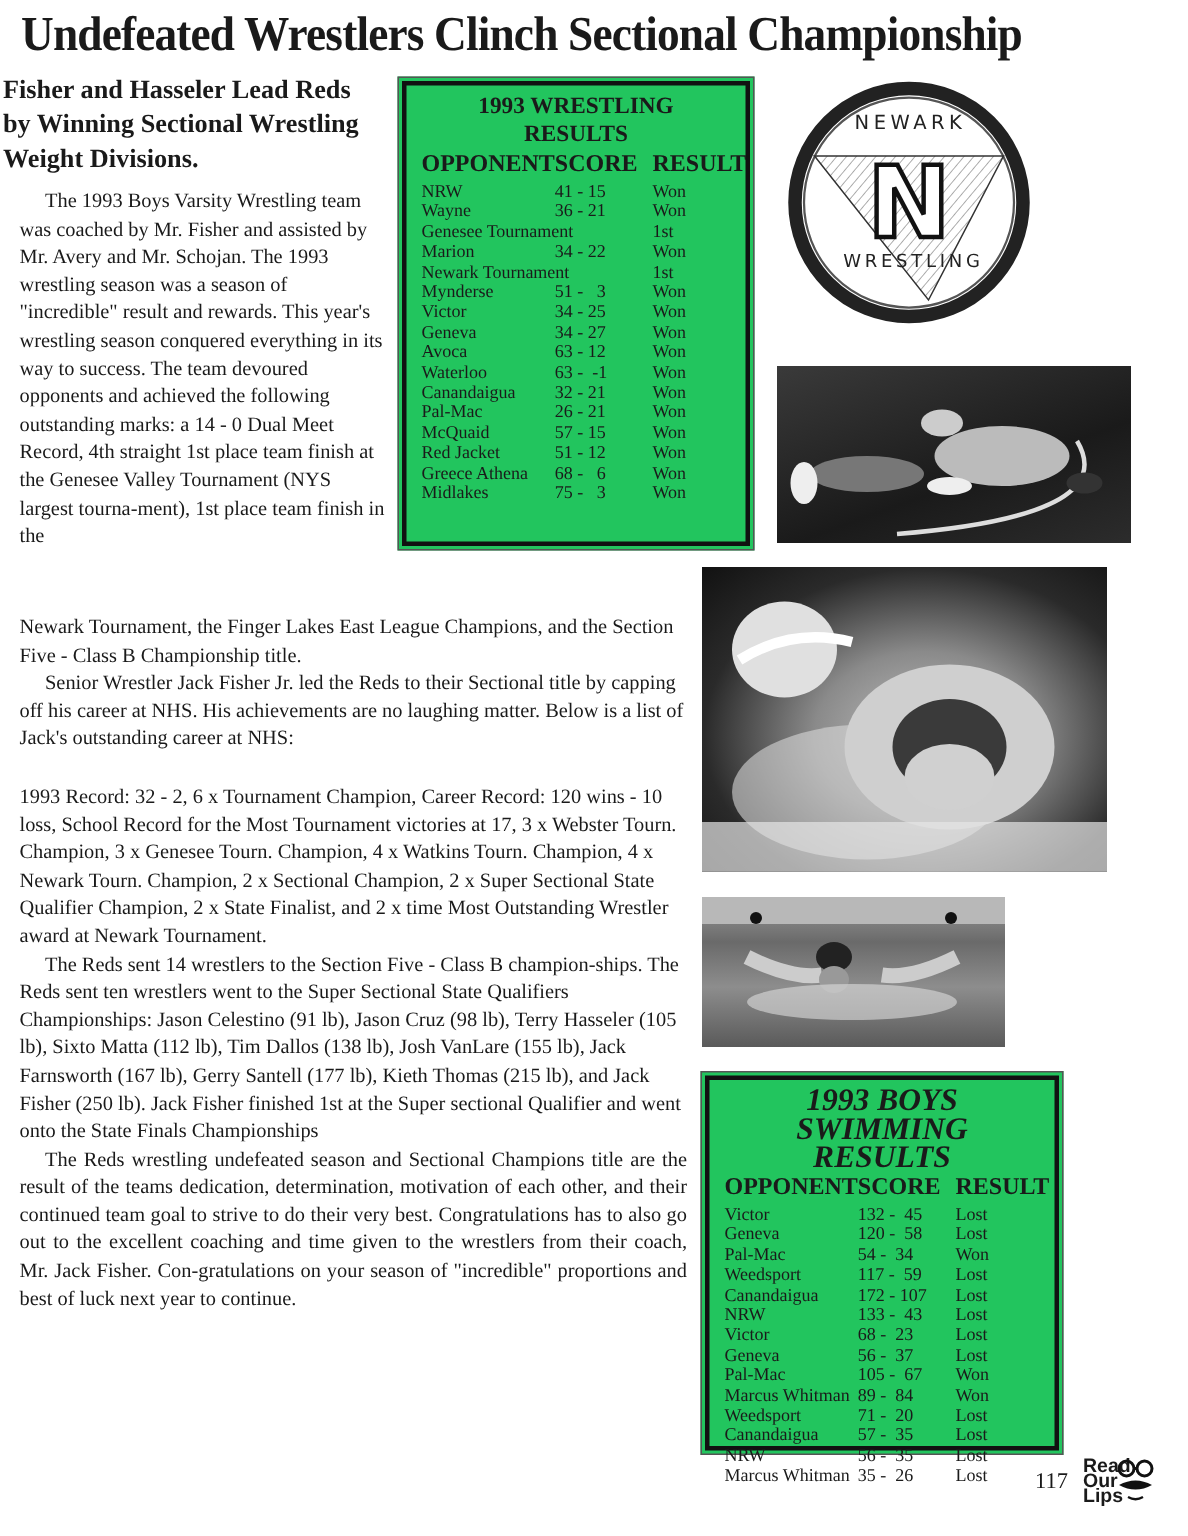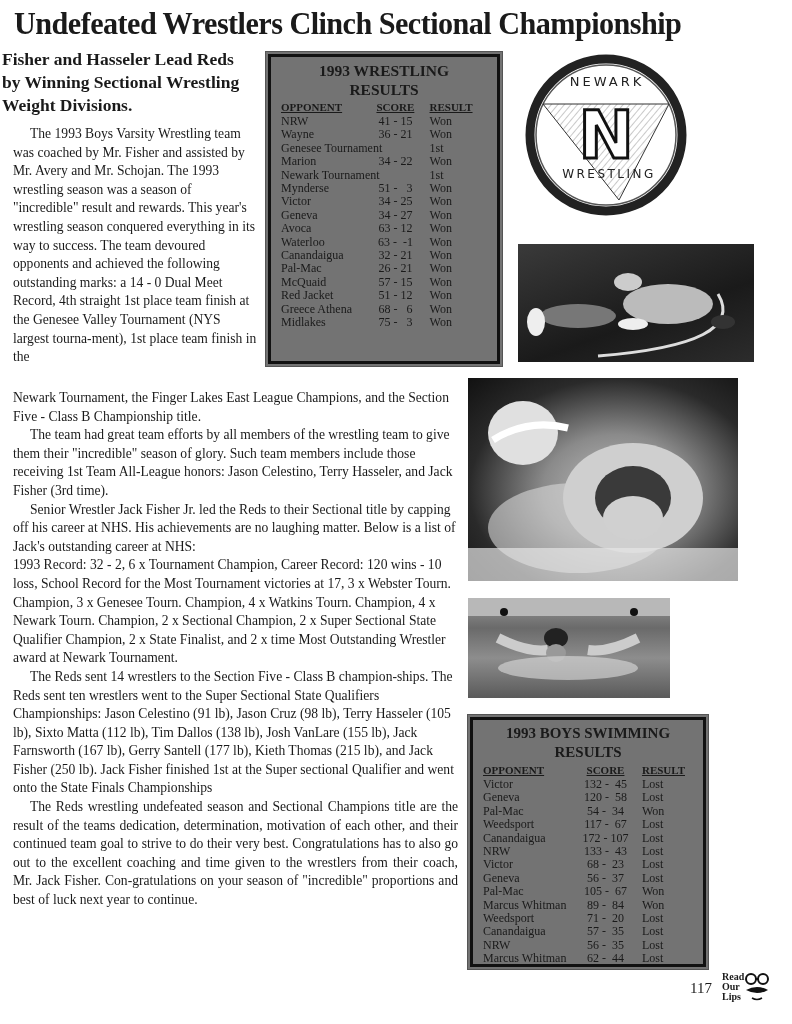--- a/index.html
+++ b/index.html
@@ -19,75 +19,74 @@
     font-size: 17.5px; font-weight: bold; line-height: 23px;
   }
   .body-text { font-size: 13.6px; line-height: 18.6px; }
   .col1 {
     position: absolute; left: 13px; top: 125px; width: 245px;
   }
   .col-wide {
     position: absolute; left: 13px; top: 389px; width: 445px;
   }
   .p { margin: 0; text-indent: 17px; }
-  .p.noindent { text-indent: 0; }
+  .p.noindent { text-indent: 0; margin-top: 20px; }
   .justify { text-align: justify; text-align-last: left; }
 
   .results-box {
-    position: absolute; background: #737373;
+    position: absolute; background: #22c55e;
     border: 1px solid #555; padding: 2px;
   }
   .results-box .inner {
     border: 3px solid #111; height: 100%; box-sizing: border-box;
     padding: 4px 10px 0 10px;
   }
   .results-title {
     text-align: center; font-weight: bold; font-size: 15.5px; line-height: 19px;
   }
   table.res { border-collapse: collapse; font-size: 12px; width: 100%; }
   table.res th {
-    font-weight: bold; font-size: 11px; text-decoration: underline;
+    font-weight: bold; font-size: 16px; 
     text-align: left; padding: 2px 0 2px 0;
   }
   table.res td { padding: 0; line-height: 13.4px; white-space: nowrap; }
-  td.score { text-align: center; }
+  td.score { }
   td.result { text-align: left; padding-left: 10px !important; }
 
   #wrestling-box { left: 265px; top: 51px; width: 232px; height: 310px; }
   #swimming-box { left: 467px; top: 714px; width: 236px; height: 250px; }
-  #swimming-box .results-title { font-size: 15px; }
+  #swimming-box .results-title { font-size: 21px; font-style: italic; }
 
   .logo { position: absolute; left: 523px; top: 52px; width: 166px; height: 166px; }
   .photo { position: absolute; background: #222; overflow: hidden; }
   #photo-1 { left: 518px; top: 244px; width: 236px; height: 118px; background: linear-gradient(160deg,#3a3a3a,#1a1a1a 60%,#2c2c2c); }
   #photo-2 { left: 468px; top: 378px; width: 270px; height: 203px; background: radial-gradient(ellipse at 55% 55%, #bdbdbd 0%, #8a8a8a 35%, #2a2a2a 70%, #111 100%); }
   #photo-3 { left: 468px; top: 598px; width: 202px; height: 100px; background: linear-gradient(180deg,#9a9a9a 0%,#6a6a6a 30%,#8d8d8d 60%,#5a5a5a 100%); }
   .photo svg { width: 100%; height: 100%; display: block; }
 
   .page-number { position: absolute; left: 690px; top: 980px; font-size: 15px; }
   .rol-logo {
     position: absolute; left: 722px; top: 970px; width: 50px; height: 38px;
-    font-family: Liberation Serif, serif; font-weight: bold; font-size: 10px; line-height: 10px;
+    font-family: Liberation Sans, sans-serif; font-weight: bold; font-size: 13px; line-height: 10px;
   }
   .rol-logo .words { position: absolute; left: 0; top: 2px; }
   .rol-logo svg { position: absolute; left: 22px; top: 0; }
 </style>
 </head>
 <body>
 
 <div class="headline">Undefeated Wrestlers Clinch Sectional Championship</div>
 <div class="subhead">Fisher and Hasseler Lead Reds by Winning Sectional Wrestling Weight Divisions.</div>
 
 <div class="col1 body-text">
   <p class="p">The 1993 Boys Varsity Wrestling team was coached by Mr. Fisher and assisted by Mr. Avery and Mr. Schojan.  The 1993 wrestling season was a season of "incredible" result and rewards.  This year's wrestling season conquered everything in its way to success.  The team devoured opponents and achieved the following outstanding marks:  a 14 - 0 Dual Meet Record, 4th straight 1st place team finish at the Genesee Valley Tournament (NYS largest tourna-ment), 1st place team finish in the</p>
 </div>
 
 <div class="col-wide body-text">
   <p class="p noindent">Newark Tournament, the Finger Lakes East League Champions, and the Section Five - Class B Championship title.</p>
-  <p class="p">The team had great team efforts by all members of the wrestling team to give them their "incredible" season of glory.  Such team members include those receiving 1st Team All-League honors:  Jason Celestino, Terry Hasseler, and Jack Fisher (3rd time).</p>
   <p class="p">Senior Wrestler Jack Fisher Jr. led the Reds to their Sectional title by capping off his career at NHS.  His achievements are no laughing matter.  Below is a list of Jack's outstanding career at NHS:</p>
   <p class="p noindent">1993 Record:    32 - 2, 6 x Tournament Champion, Career Record: 120 wins - 10 loss, School Record for the Most Tournament victories at 17, 3 x Webster Tourn. Champion, 3 x Genesee Tourn. Champion, 4 x Watkins Tourn. Champion, 4 x Newark Tourn. Champion, 2 x Sectional Champion, 2 x Super Sectional State Qualifier Champion, 2 x State Finalist, and 2 x time Most Outstanding Wrestler award at Newark Tournament.</p>
   <p class="p">The Reds sent 14 wrestlers to the Section Five - Class B champion-ships.  The Reds sent ten wrestlers went to the Super Sectional State Qualifiers Championships: Jason Celestino (91 lb), Jason Cruz (98 lb), Terry Hasseler (105 lb), Sixto Matta (112 lb), Tim Dallos (138 lb), Josh VanLare (155 lb), Jack Farnsworth (167 lb), Gerry Santell (177 lb), Kieth Thomas (215 lb), and Jack Fisher (250 lb).  Jack Fisher finished 1st at the Super sectional Qualifier and went onto the State Finals Championships</p>
   <p class="p justify">The Reds wrestling undefeated season and Sectional Champions title are the result of the teams dedication, determination, motivation of each other, and their continued team goal to strive to do their very best.  Congratulations has to also go out to the excellent coaching and time given to the wrestlers from their coach, Mr. Jack Fisher.  Con-gratulations on your season of "incredible" proportions and best of luck next year to continue.</p>
 </div>
 
 <div class="results-box" id="wrestling-box">
   <div class="inner">
     <div class="results-title">
       <div>1993 WRESTLING</div>
@@ -261,21 +260,21 @@
             <td class="score" style="white-space: pre;">120 -  58</td>
             <td class="result">Lost</td>
           </tr>
           <tr>
             <td>Pal-Mac</td>
             <td class="score" style="white-space: pre;">54 -  34</td>
             <td class="result">Won</td>
           </tr>
           <tr>
             <td>Weedsport</td>
-            <td class="score" style="white-space: pre;">117 -  67</td>
+            <td class="score" style="white-space: pre;">117 -  59</td>
             <td class="result">Lost</td>
           </tr>
           <tr>
             <td>Canandaigua</td>
             <td class="score" style="white-space: pre;">172 - 107</td>
             <td class="result">Lost</td>
           </tr>
           <tr>
             <td>NRW</td>
             <td class="score" style="white-space: pre;">133 -  43</td>
@@ -311,21 +310,21 @@
             <td class="score" style="white-space: pre;">57 -  35</td>
             <td class="result">Lost</td>
           </tr>
           <tr>
             <td>NRW</td>
             <td class="score" style="white-space: pre;">56 -  35</td>
             <td class="result">Lost</td>
           </tr>
           <tr>
             <td>Marcus Whitman</td>
-            <td class="score" style="white-space: pre;">62 -  44</td>
+            <td class="score" style="white-space: pre;">35 -  26</td>
             <td class="result">Lost</td>
           </tr>
         </tbody>
     </table>
   </div>
 </div>
 
 <div class="page-number">117</div>
 <div class="rol-logo">
   <div class="words">

